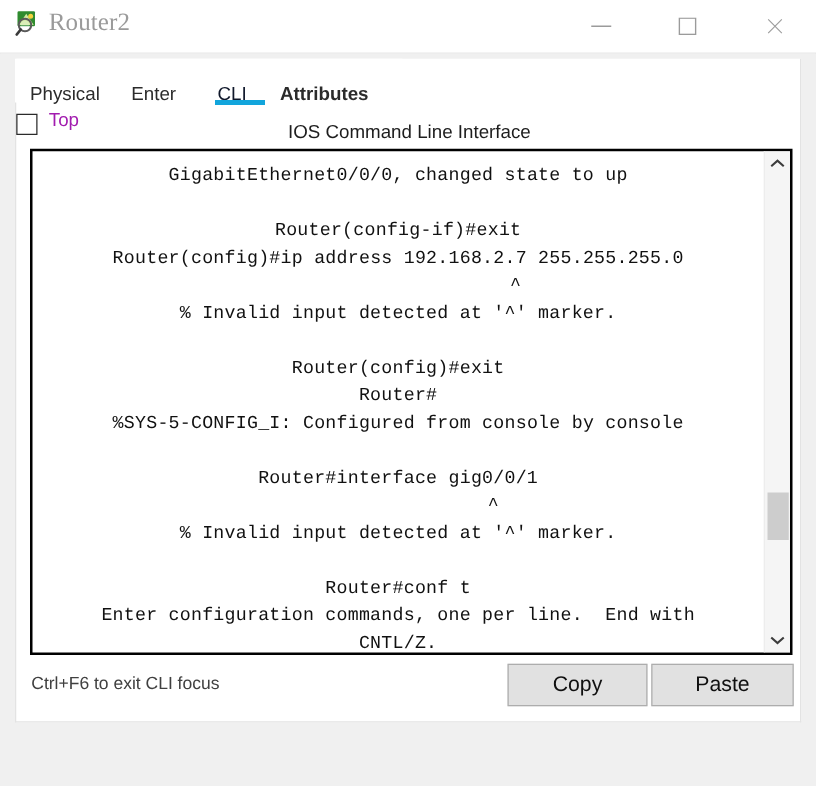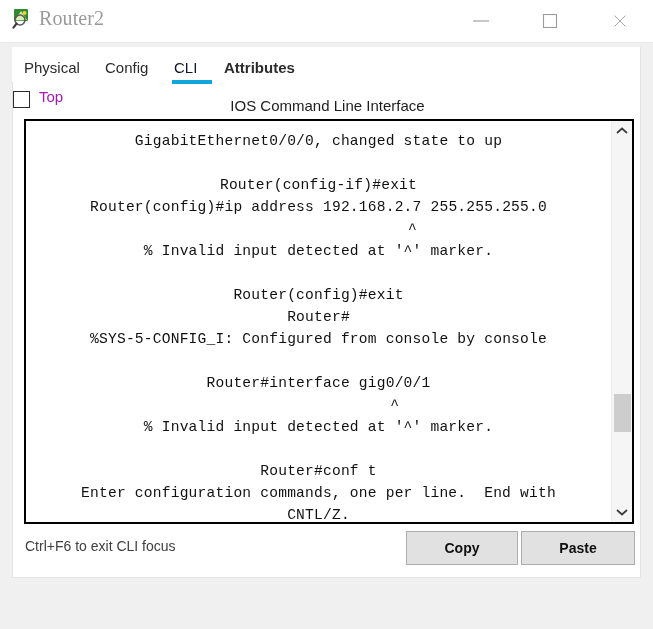--- a/index.html
+++ b/index.html
@@ -71,21 +71,21 @@
 
   
   .tabstrip {
     position: absolute;
     left: 12px; top: 4px;
     width: 310px; height: 35px;
     background: #ffffff;
   }
   .tab {
     position: absolute;
-    top: 0;
+    top: 8px;
     height: 35px;
     font-size: 15px;
     color: #2b2b2b;
     padding-top: 12px;
     cursor: default;
     white-space: nowrap;
   }
   #tab-physical { left: 12px; }
   #tab-config   { left: 93px; }
   #tab-cli      { left: 162px; color: #0f172a; }
@@ -163,26 +163,25 @@
     color: #404040;
     white-space: nowrap;
   }
   .btn {
     position: absolute;
     top: 484px;
     height: 34px;
     background: #e1e1e1;
     border: 1px solid #adadad;
     font-family: "Liberation Sans", sans-serif;
-    font-size: 14px;
+    font-size: 17px;
     color: #101010;
     cursor: default;
     text-align: center;
     line-height: 32px;
-    font-weight: bold;
   }
   #btn-copy  { left: 393px; width: 112px; }
   #btn-paste { left: 508px; width: 114px; }
 
   
   .toprow {
     position: absolute;
     left: 0; top: 545px;
     width: 653px; height: 41px;
     background: #f0f0f0;
@@ -299,21 +298,21 @@
         </div>
       </div>
 
       <div class="hint">Ctrl+F6 to exit CLI focus</div>
       <div class="btn" id="btn-copy">Copy</div>
       <div class="btn" id="btn-paste">Paste</div>
     </div>
 
     <div class="tabstrip">
       <div class="tab" id="tab-physical">Physical</div>
-      <div class="tab" id="tab-config">Config</div>
+      <div class="tab" id="tab-config">Enter</div>
       <div class="tab" id="tab-cli">CLI</div>
       <div class="tab" id="tab-attributes">Attributes</div>
       <div class="tab-underline"></div>
     </div>
 
     <div class="toprow"></div>
     <div class="checkbox"></div>
     <div class="checkbox-label">Top</div>
   </div>
 </div>

